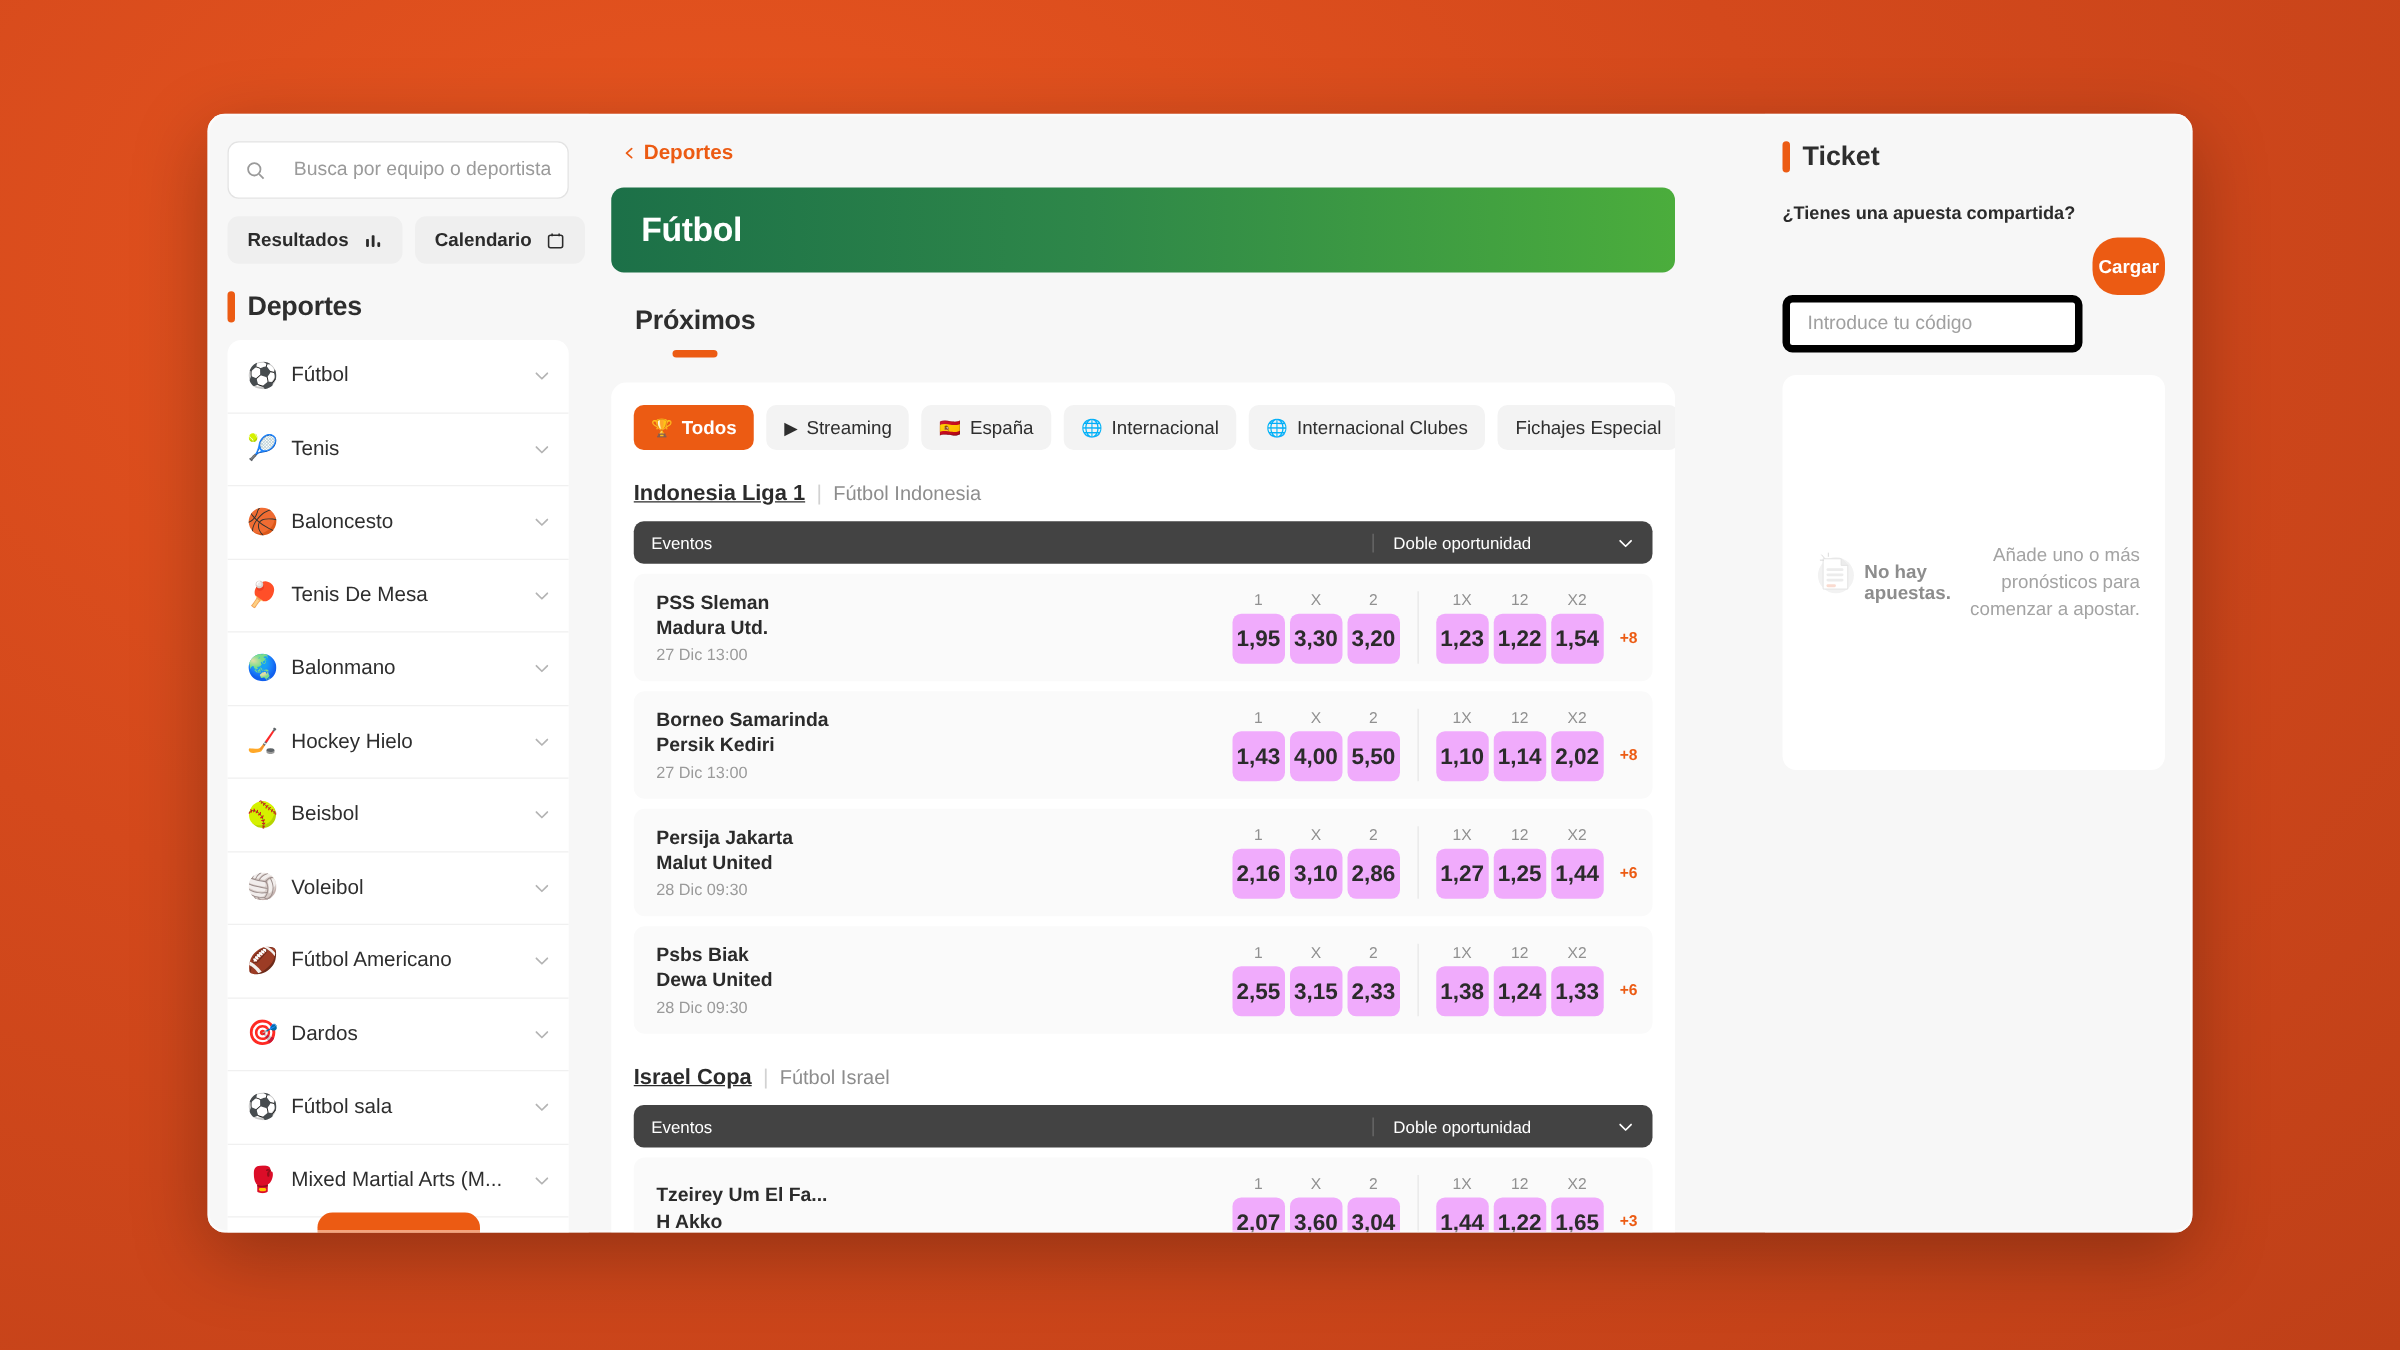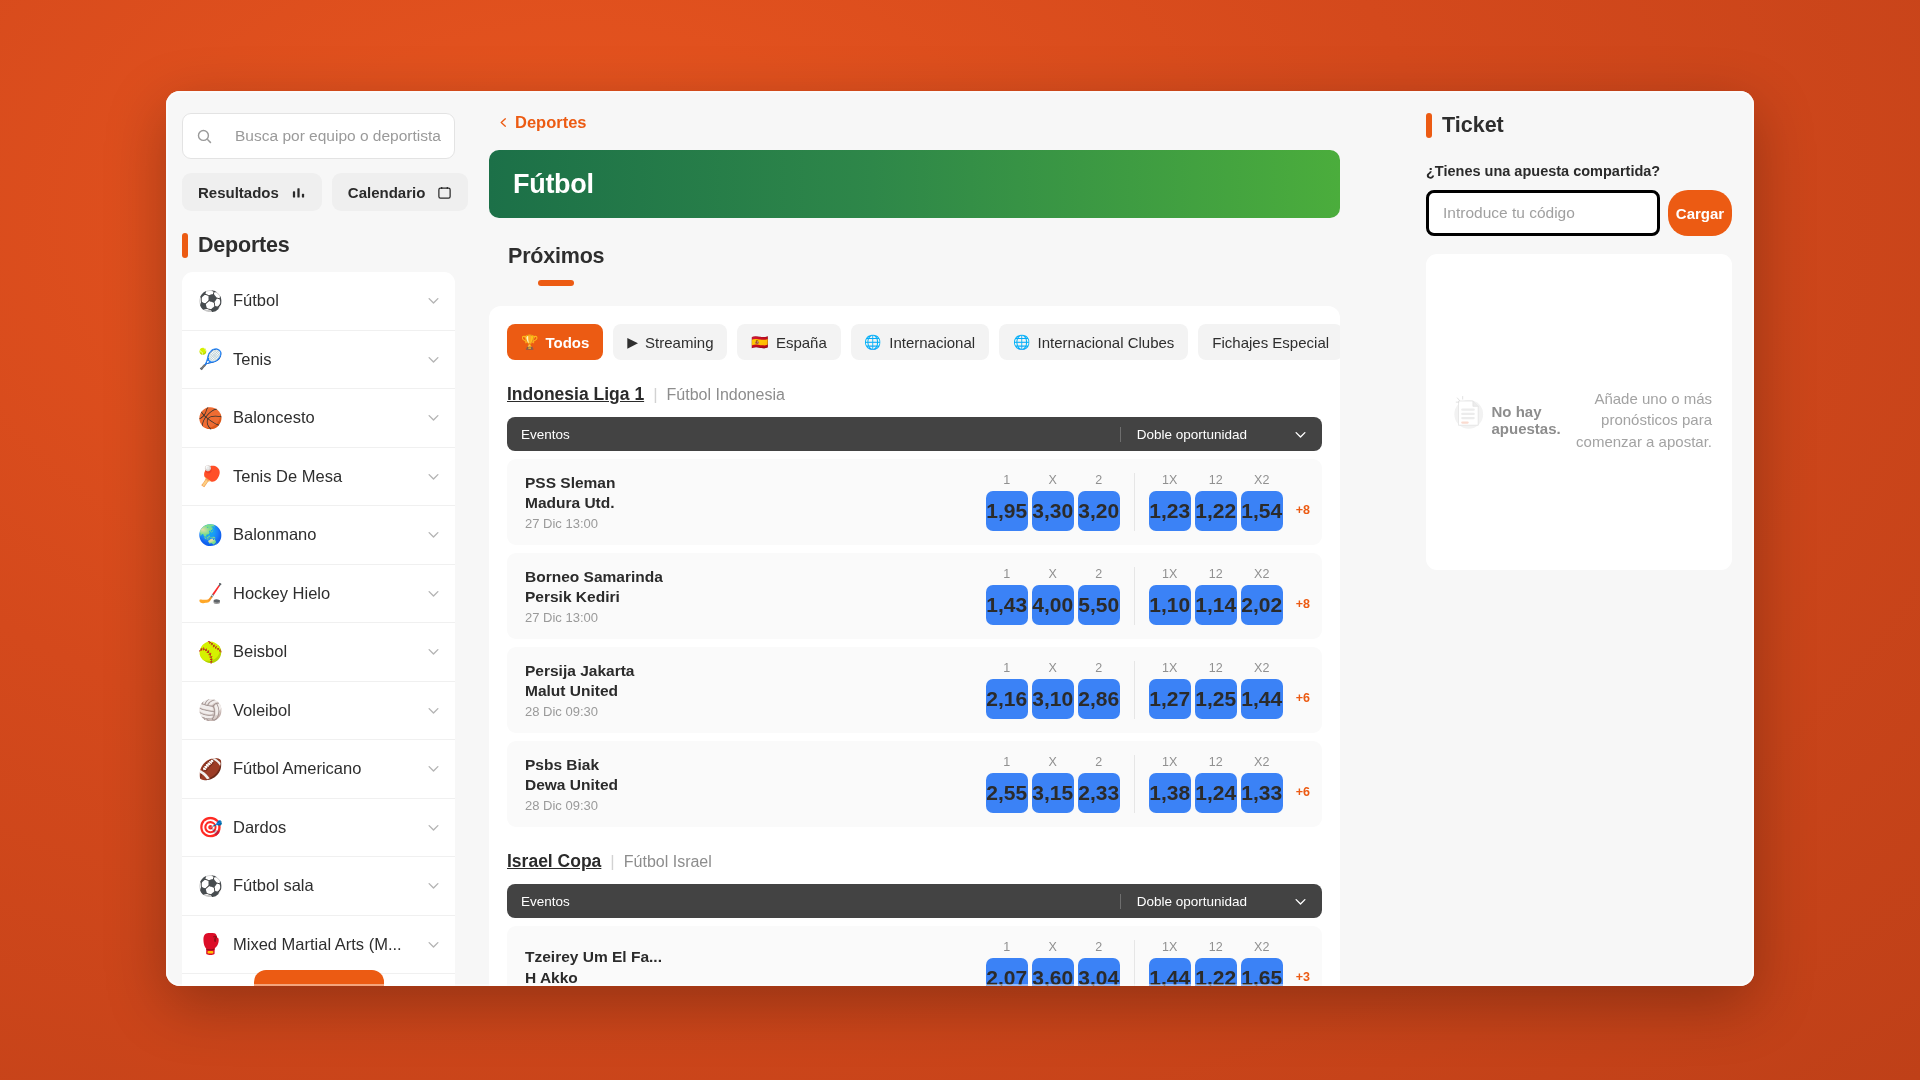--- a/index.html
+++ b/index.html
@@ -140,64 +140,64 @@
   .league-title .sub { font-size: 16px; color: #8d8d8d; }
 
   .table-head {
     margin-top: 12px; height: 34px; background: #434343;
     border-radius: 8px; display: flex; align-items: center;
     padding: 0 14px; color: #fff; font-size: 13.5px;
   }
   .table-head .ev { flex: 1; }
   .table-head .market {
     border-left: 1px solid #6e6e6e; padding-left: 16px;
-    display: flex; align-items: center; gap: 46px; cursor: pointer;
+    display: flex; align-items: center; gap: 68px; cursor: pointer;
   }
 
   .event-row {
     display: flex; align-items: center;
     background: #fafafa; border-radius: 9px;
     margin-top: 8px; height: 86px; padding: 0 12px 0 18px;
   }
   .ev-teams { flex: 1; min-width: 0; }
   .ev-teams .t { font-size: 15.5px; font-weight: 700; color: #2b2b2b; line-height: 1.32;
                  white-space: nowrap; overflow: hidden; text-overflow: ellipsis; }
   .ev-teams .dt { font-size: 13px; color: #9a9a9a; margin-top: 3px; }
 
   .odds-group { display: flex; gap: 4px; }
   .odds-group + .odds-group { margin-left: 14px; border-left: 1px solid #e6e6e6; padding-left: 14px; }
   .odd {
     width: 42px; display: flex; flex-direction: column; align-items: center; gap: 4px;
     cursor: pointer;
   }
   .odd .lbl { font-size: 12.5px; color: #909090; }
   .odd .val {
-    width: 42px; height: 40px; border-radius: 7px; background: #3b82f6;
+    width: 42px; height: 40px; border-radius: 7px; background: #f0abfc;
     display: flex; align-items: center; justify-content: center;
-    font-size: 21px; font-weight: 700; color: #2b2b2b;
+    font-size: 18px; font-weight: 700; color: #2b2b2b;
   }
   .more-badge {
     margin-left: 13px; margin-top: 16px; color: #ec5b13;
     font-size: 12.5px; font-weight: 700; cursor: pointer;
   }
 
   
   #ticket {
     width: 342px; flex: 0 0 342px;
     padding: 22px 22px 0 14px;
     background: #f7f7f7;
   }
   .ticket-head { display: flex; align-items: center; gap: 10px; }
   .ticket-head h2 { font-size: 21.5px; font-weight: 700; color: #2e2e2e; }
   .shared-q { font-size: 14.5px; font-weight: 700; color: #2b2b2b; margin-top: 25px; }
   .code-row { display: flex; gap: 8px; margin-top: 11px; }
   .code-row input {
-    flex: 1; height: 46px; border: 3px solid #000000; border-radius: 8px;
+    flex: 1; height: 46px; border: 6px solid #000000; border-radius: 8px;
     padding: 0 14px; font-size: 15.5px; font-family: inherit; outline: none;
-    background: #fff; color: #2b2b2b;
+    background: #fff; color: #2b2b2b; margin-top: 46px;
   }
   .code-row input::placeholder { color: #a0a0a0; }
   .load-btn {
     width: 90px; height: 46px; border: none; border-radius: 20px;
     background: #ec5b13; color: #fff; font-size: 15px; font-weight: 700;
     font-family: inherit; cursor: pointer;
   }
   .empty-card {
     margin-top: 18px; background: #fff; border-radius: 11px;
     height: 316px; display: flex; flex-direction: row;

